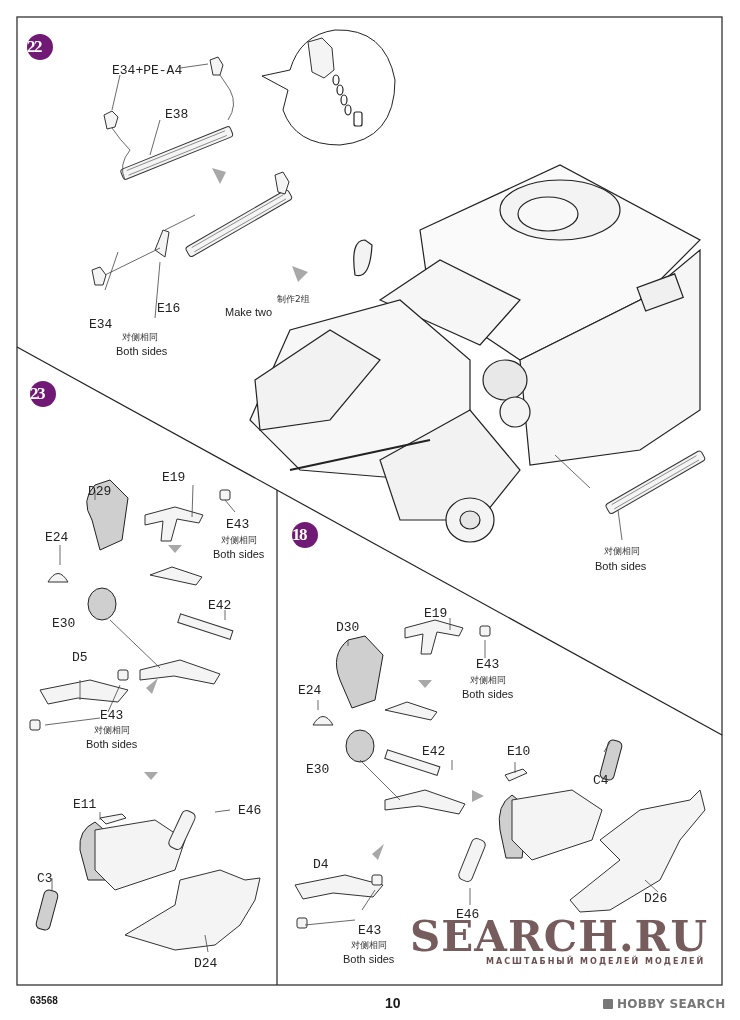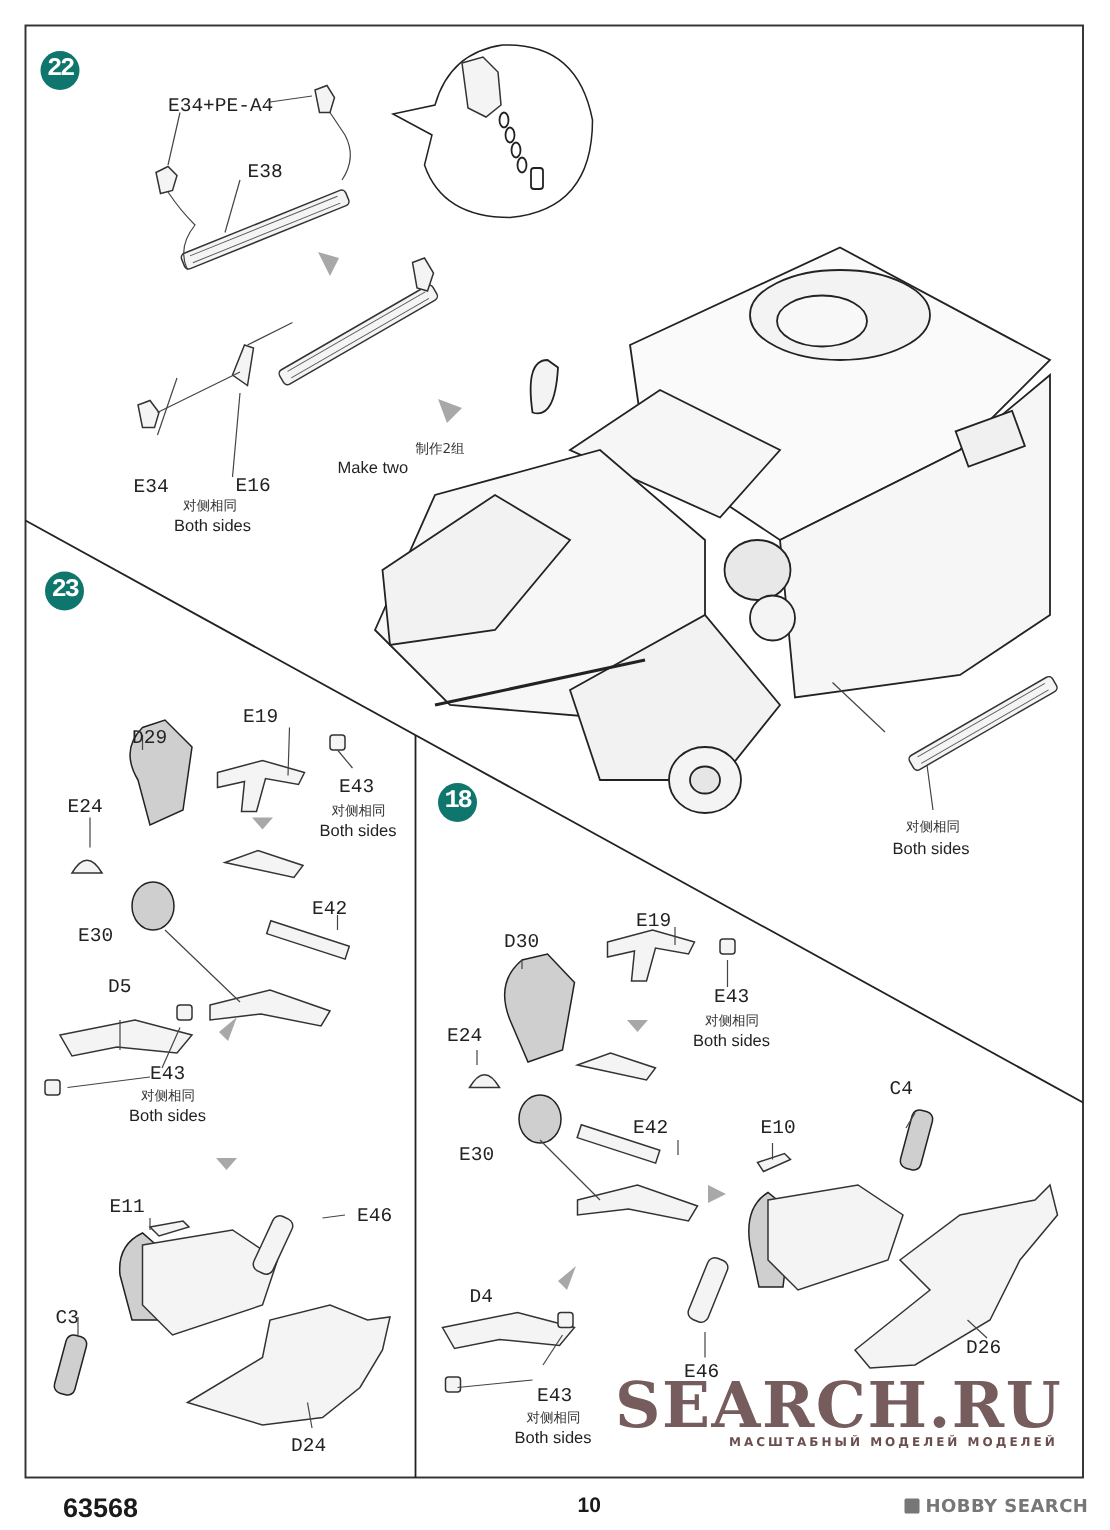--- a/index.html
+++ b/index.html
@@ -2,24 +2,24 @@
 <html><head>
 <meta charset="utf-8">
 <style>
   html, body { margin:0; padding:0; background:#ffffff; }
   body { width:740px; height:1020px; position:relative; overflow:hidden;
          font-family:"Liberation Sans", sans-serif; color:#1a1a1a; }
   #frame { position:absolute; left:0; top:0; width:740px; height:1020px; }
   .lbl { position:absolute; font-size:13px; color:#222; white-space:nowrap; font-family:Liberation Mono, monospace; }
   .cn { position:absolute; font-size:9px; color:#333; white-space:nowrap; font-family:"DejaVu Sans", sans-serif; }
   .en { position:absolute; font-size:11px; color:#222; white-space:nowrap;text-align:right; }
-  .stepnum { position:absolute; width:26px; height:26px; border-radius:50%; background:#0f766e;
-             color:#fff; font-weight:bold; font-size:17px; line-height:26px; text-align:center;
-             letter-spacing:-1.5px; font-family:Liberation Mono, monospace; }
-  .footer-left { position:absolute; left:30px; top:995px; font-size:18px; font-weight:bold;margin-left:12px; }
+  .stepnum { position:absolute; width:26px; height:26px; border-radius:50%; background:#701a75;
+             color:#fff; font-weight:bold; font-size:17px; line-height:26px; text-align:left;
+             letter-spacing:-1.5px; font-family:Liberation Serif, serif; }
+  .footer-left { position:absolute; left:30px; top:995px; font-size:10px; font-weight:bold; }
   .footer-page { position:absolute; left:361px; top:995px; font-size:14px; font-weight:bold;margin-left:24px; }
   .hobby { position:absolute; left:603px; top:997px; font-size:12px; font-weight:bold; color:#777;
            letter-spacing:0.3px; font-family:"DejaVu Sans", sans-serif; }
   .hobby .logo { display:inline-block; width:10px; height:10px; background:#777; margin-right:4px;
                  vertical-align:-1px; border-radius:1px; }
   .wm-main { position:absolute; left:410px; top:912px; font-size:42px; font-weight:bold; color:#6b4f4f;
              font-family:"DejaVu Serif", serif; letter-spacing:1px; opacity:0.92; }
   .wm-sub { position:absolute; left:486px; top:957px; font-size:8px; font-weight:bold; color:#6b4f4f;
             letter-spacing:2px; font-family:"DejaVu Sans", sans-serif; }
   svg .ln { stroke:#222; fill:none; stroke-width:1.2; }
@@ -200,21 +200,21 @@
   </g>
 </svg>
 
 <div class="stepnum" style="left:27px;top:34px;">22</div>
 <div class="stepnum" style="left:30px;top:381px;">23</div>
 <div class="stepnum" style="left:292px;top:522px;">18</div>
 
 <div class="lbl" style="left:112px;top:63px;">E34+PE-A4</div>
 <div class="lbl" style="left:165px;top:107px;">E38</div>
 <div class="lbl" style="left:89px;top:317px;">E34</div>
-<div class="lbl" style="left:157px;top:316px;">E16</div>
+<div class="lbl" style="left:157px;top:301px;">E16</div>
 <div class="cn" style="left:122px;top:331px;">对侧相同</div>
 <div class="en" style="left:116px;top:345px;">Both sides</div>
 <div class="cn" style="left:233px;top:293px;padding-left:44px;">制作2组</div>
 <div class="en" style="left:225px;top:306px;">Make two</div>
 <div class="cn" style="left:604px;top:545px;">对侧相同</div>
 <div class="en" style="left:595px;top:560px;">Both sides</div>
 
 <div class="lbl" style="left:162px;top:470px;">E19</div>
 <div class="lbl" style="left:88px;top:484px;">D29</div>
 <div class="lbl" style="left:45px;top:530px;">E24</div>
@@ -234,21 +234,21 @@
 
 <div class="lbl" style="left:424px;top:606px;">E19</div>
 <div class="lbl" style="left:336px;top:620px;">D30</div>
 <div class="lbl" style="left:298px;top:683px;">E24</div>
 <div class="lbl" style="left:476px;top:657px;">E43</div>
 <div class="cn" style="left:470px;top:674px;">对侧相同</div>
 <div class="en" style="left:462px;top:688px;">Both sides</div>
 <div class="lbl" style="left:306px;top:762px;">E30</div>
 <div class="lbl" style="left:422px;top:744px;">E42</div>
 <div class="lbl" style="left:507px;top:744px;">E10</div>
-<div class="lbl" style="left:593px;top:718px;">C4</div>
+<div class="lbl" style="left:593px;top:773px;">C4</div>
 <div class="lbl" style="left:313px;top:857px;">D4</div>
 <div class="lbl" style="left:358px;top:923px;">E43</div>
 <div class="cn" style="left:351px;top:939px;">对侧相同</div>
 <div class="en" style="left:343px;top:953px;">Both sides</div>
 <div class="lbl" style="left:456px;top:907px;">E46</div>
 <div class="lbl" style="left:644px;top:891px;">D26</div>
 
 <div class="wm-main">SEARCH.RU</div>
 <div class="wm-sub">МАСШТАБНЫЙ МОДЕЛЕЙ МОДЕЛЕЙ</div>
 

